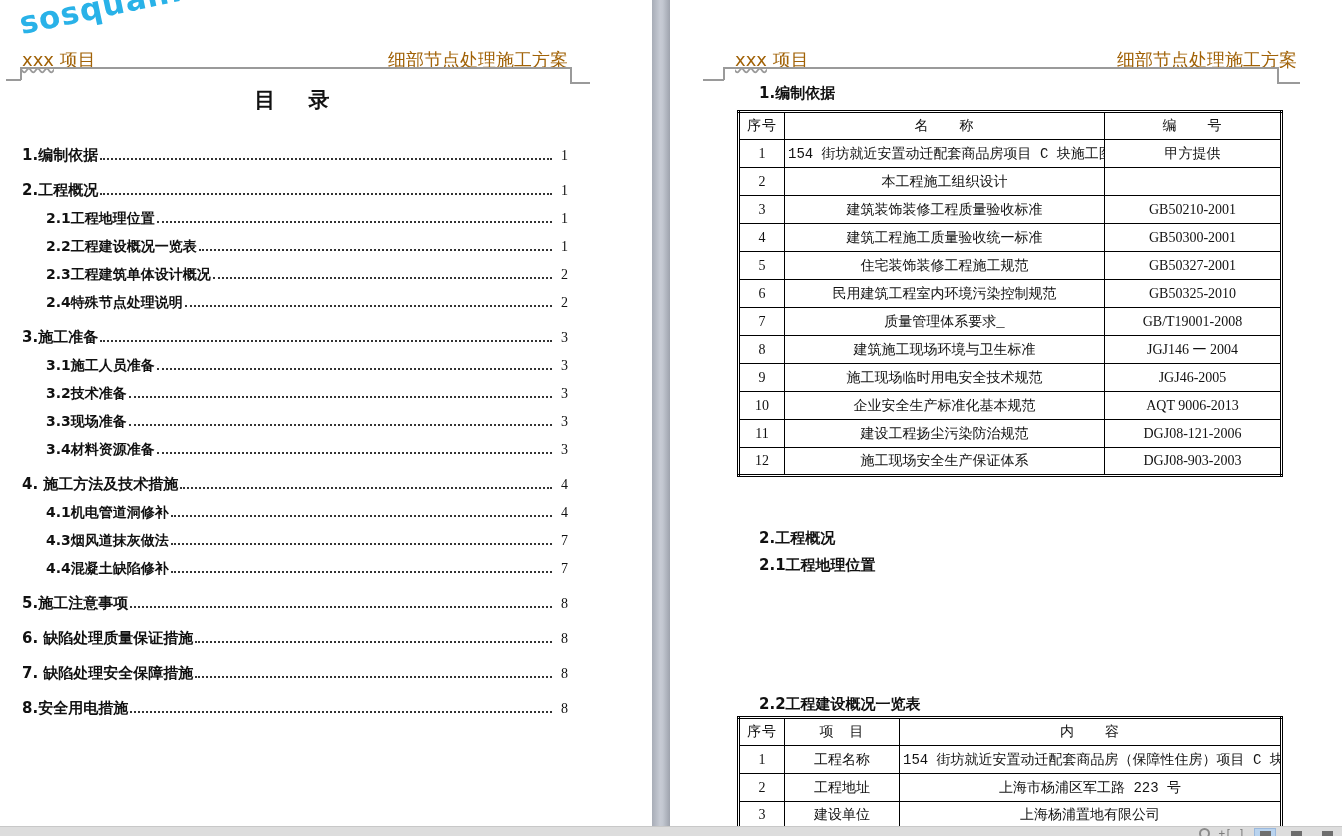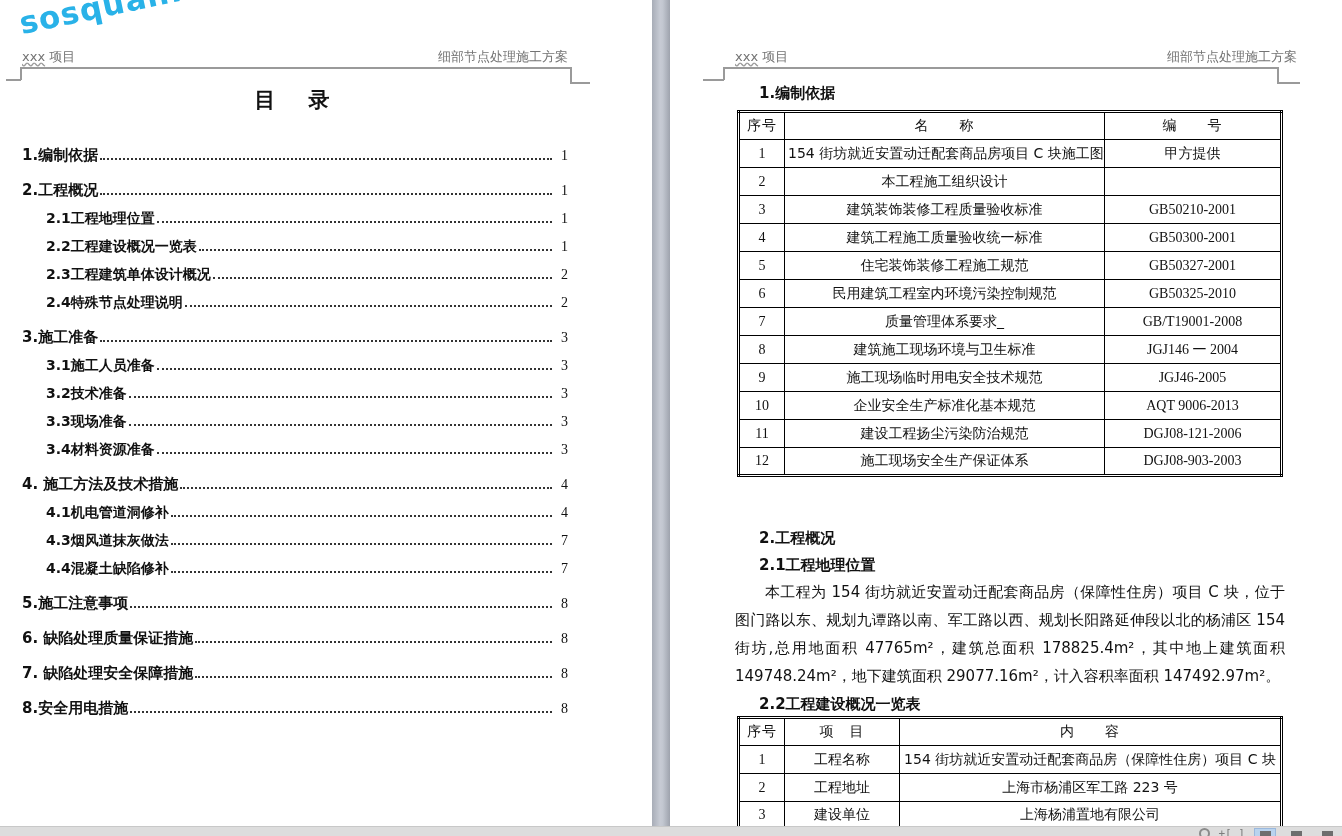--- a/index.html
+++ b/index.html
@@ -3,21 +3,21 @@
 <meta charset="utf-8">
 <style>
   * { margin:0; padding:0; box-sizing:border-box; }
   html,body { width:1342px; height:836px; overflow:hidden; background:#fff;
     font-family:"DejaVu Sans", sans-serif; }
   .pane { position:absolute; top:0; height:826px; background:#fff; }
   #pane-left  { left:0; width:652px; }
   #pane-right { left:670px; width:672px; }
 
   
-  .hdr-text { position:absolute; color:#737373; font-size:13px; white-space:nowrap; }
+  .hdr-text { position:absolute; color:#a16207; font-size:18px; white-space:nowrap; }
   .wavy { text-decoration:underline; text-decoration-style:wavy; text-decoration-color:#9a9a9a; }
   .hline { position:absolute; border-top:2px solid #9a9a9a; }
   .vline { position:absolute; border-left:2px solid #9a9a9a; }
 
   
   #watermark { position:absolute; left:16px; top:6px; transform:rotate(-12deg);
     transform-origin:left top; color:#29b2e8; font-size:31px; font-weight:bold;
     letter-spacing:1px; z-index:5; }
 
   
@@ -34,21 +34,21 @@
     width:14px; text-align:right; padding-bottom:1px; }
 
   
   .sect-h { position:absolute; left:89px; font-size:15px; font-weight:bold; color:#111;
     white-space:nowrap; }
   #para { position:absolute; left:65px; top:578px; width:550px; font-size:15px;
     line-height:28px; text-align:justify; text-indent:2em; color:#111; }
   .doc-table { position:absolute; left:67px; width:543px; border-collapse:collapse;
     border:3px double #000; table-layout:fixed; font-size:14px; color:#111; }
   .doc-table th, .doc-table td { border:1px solid #000; height:28px; text-align:center;
-    vertical-align:middle; padding:0 3px; overflow:hidden; white-space:nowrap; font-weight:normal; }
+    vertical-align:middle; padding:0 3px; overflow:hidden; white-space:nowrap; font-weight:normal;font-family:Liberation Mono, monospace; }
   .doc-table th { letter-spacing:1px; }
   #table1 td:first-child, #table2 td:first-child,
   #table1 td:last-child { font-family:"Liberation Serif", serif; }
 
   
   #v-scrollbar { position:absolute; left:652px; top:0; width:18px; height:826px;
     background:linear-gradient(to right,#a8adb7,#c7cbd4 45%,#c2c7d0 60%,#9ea3ad); }
 
   
   #status-bar { position:absolute; left:0; top:826px; width:1342px; height:10px;
@@ -266,21 +266,20 @@
           <td>12</td>
           <td>施工现场安全生产保证体系</td>
           <td>DGJ08-903-2003</td>
         </tr>
       </tbody>
   </table>
 
   <div class="sect-h" style="top:529px;">2.工程概况</div>
   <div class="sect-h" style="top:556px;">2.1工程地理位置</div>
 
-  <div id="para">本工程为 154 街坊就近安置动迁配套商品房（保障性住房）项目 C 块，位于图门路以东、规划九谭路以南、军工路以西、规划长阳路延伸段以北的杨浦区 154 街坊,总用地面积 47765m²，建筑总面积 178825.4m²，其中地上建筑面积 149748.24m²，地下建筑面积 29077.16m²，计入容积率面积 147492.97m²。</div>
 
   <div class="sect-h" style="top:695px;">2.2工程建设概况一览表</div>
 
   <table class="doc-table" id="table2" style="top:716px;">
     <colgroup>
         <col style="width:46px">
         <col style="width:115px">
         <col style="width:382px">
       </colgroup>
     <thead>

